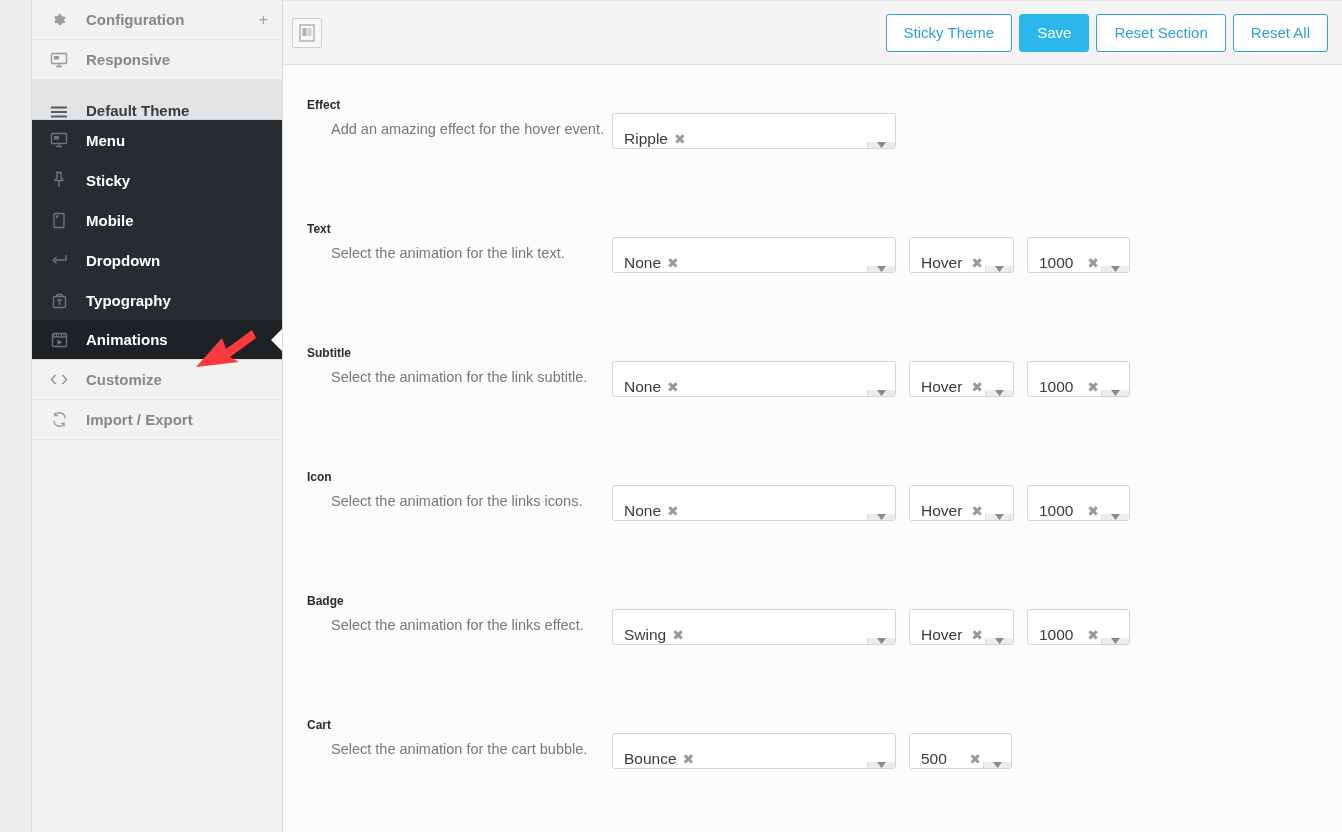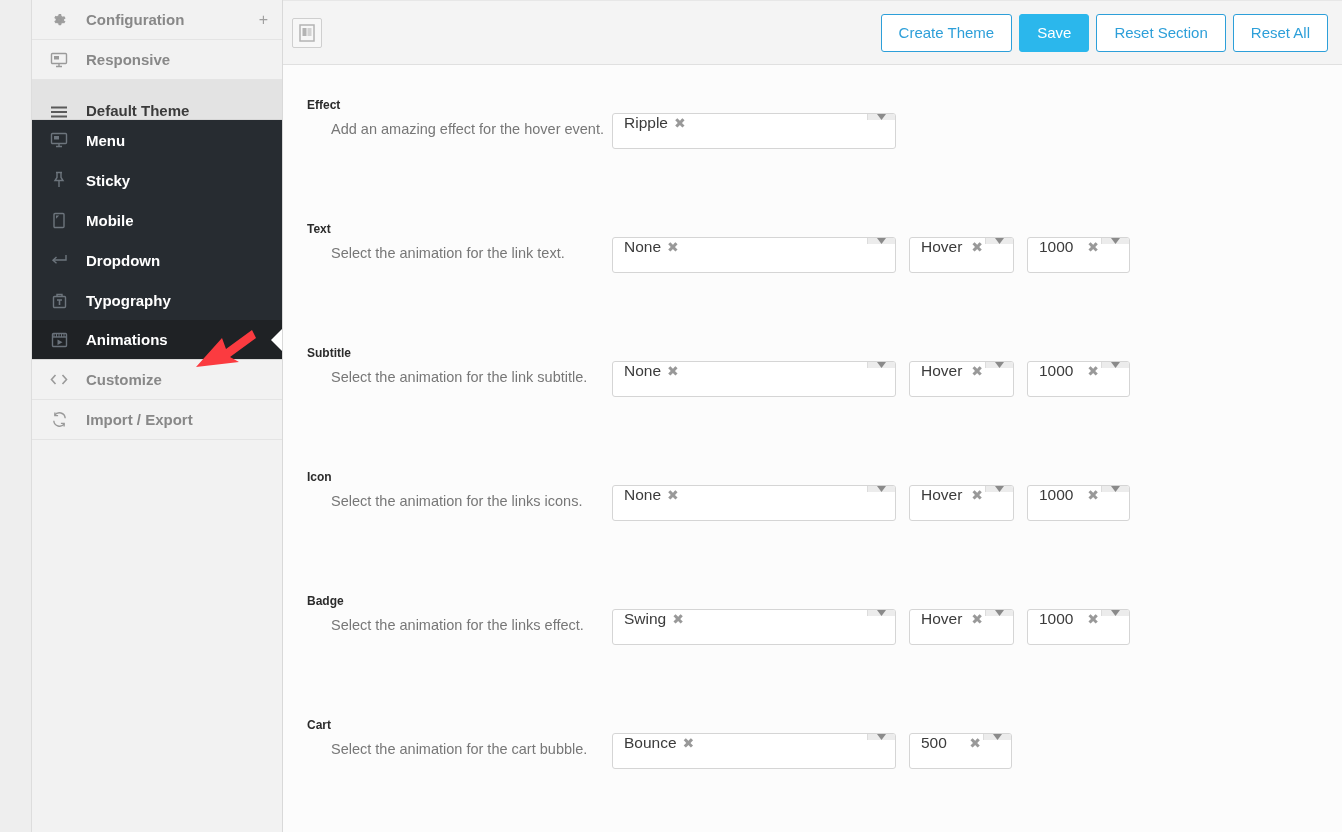--- a/index.html
+++ b/index.html
@@ -157,21 +157,21 @@
     max-width: 280px;
     margin-left: 24px;
   }
   .row .fields {
     display: flex; align-items: flex-start; gap: 13px;
     padding-top: 22px;
   }
 
   
   .sel {
-    display: flex; align-items: flex-start;
+    display: flex; align-items: flex-end;
     height: 36px;
     background: #ffffff;
     border: 1px solid #d5d5d5;
     border-radius: 3px;
     cursor: pointer;
     overflow: hidden;
   }
   .sel .val {
     position: relative;
     flex: 1 1 auto;
@@ -335,21 +335,21 @@
     <div class="toolbar">
       <div class="device-btn">
         <svg width="16" height="18" viewBox="0 0 16 18">
           <rect x="1" y="1" width="14" height="16" fill="none" stroke="#b4b4b4" stroke-width="1.5"></rect>
           <rect x="3.5" y="4" width="4" height="8" fill="#b4b4b4"></rect>
           <rect x="8.5" y="4" width="4" height="8" fill="#d2d2d2"></rect>
         </svg>
       </div>
       <div class="tb-spacer"></div>
       <div class="tb-btns">
-        <div class="btn btn-outline">Create Theme</div>
+        <div class="btn btn-outline">Sticky Theme</div>
         <div class="btn btn-primary">Save</div>
         <div class="btn btn-outline">Reset Section</div>
         <div class="btn btn-outline">Reset All</div>
       </div>
     </div>
 
     <div class="form" id="form">
         <div class="row">
           <div class="labels">
             <div class="ttl">Effect</div>

